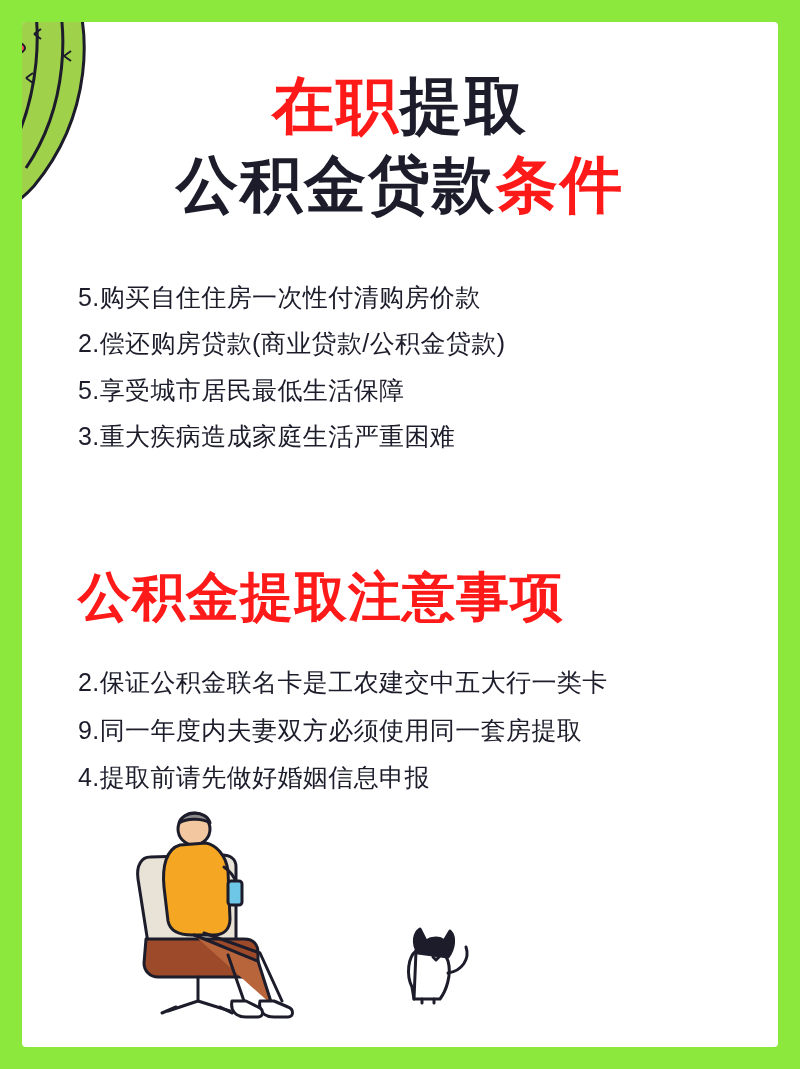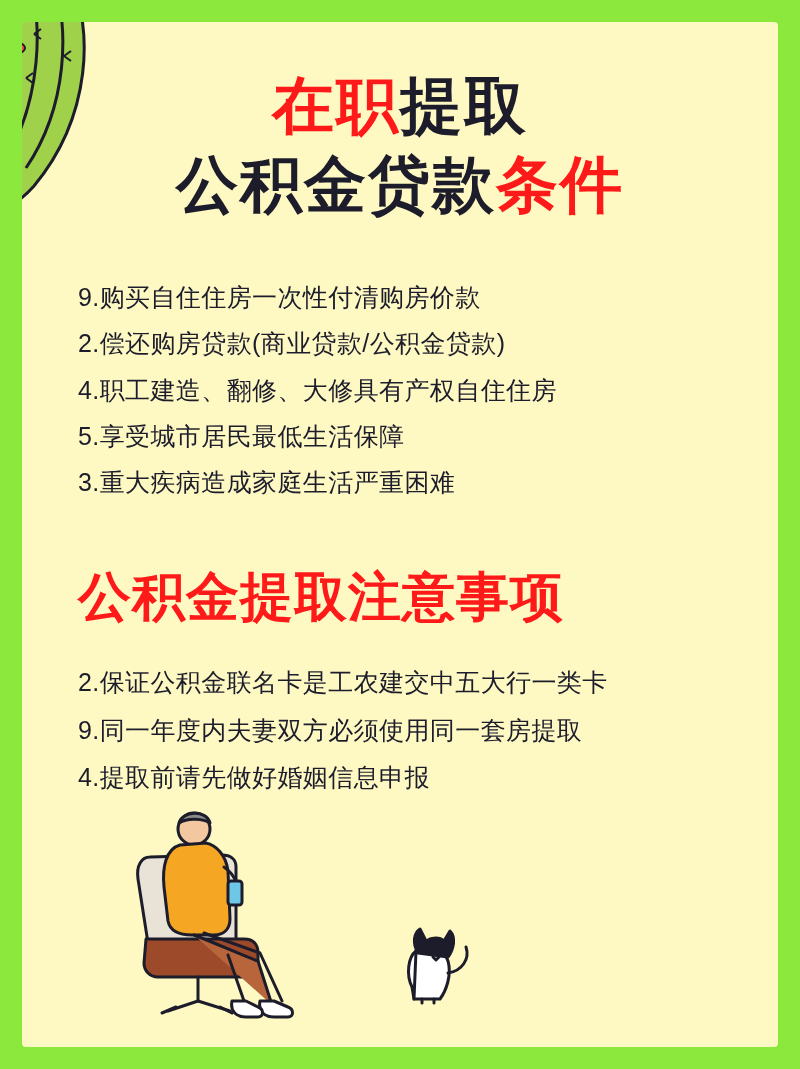--- a/index.html
+++ b/index.html
@@ -19,21 +19,21 @@
     height: 1069px;
     background: #8ce83c;
     box-sizing: border-box;
   }
   .card {
     position: absolute;
     left: 22px;
     top: 22px;
     width: 756px;
     height: 1025px;
-    background: #fef9c3;
+    background: #ffffff;
     border-radius: 4px;
     box-sizing: border-box;
     overflow: hidden;
   }
   
   .cactus {
     position: absolute;
     left: -48px;
     top: -36px;
     width: 150px;
@@ -139,23 +139,22 @@
     <div class="title-block">
       <div class="title-line">
         <span class="t-red">在职</span><span class="t-dark">提取</span>
       </div>
       <div class="title-line">
         <span class="t-dark">公积金贷款</span><span class="t-red">条件</span>
       </div>
     </div>
 
     <div class="list">
-      <div class="list-item">9.购买自住住房一次性付清购房价款</div>
+      <div class="list-item">5.购买自住住房一次性付清购房价款</div>
       <div class="list-item">2.偿还购房贷款(商业贷款/公积金贷款)</div>
-      <div class="list-item">4.职工建造、翻修、大修具有产权自住住房</div>
       <div class="list-item">5.享受城市居民最低生活保障</div>
       <div class="list-item">3.重大疾病造成家庭生活严重困难</div>
     </div>
 
     <div class="section-heading">公积金提取注意事项</div>
 
     <div class="list2">
       <div class="list-item">2.保证公积金联名卡是工农建交中五大行一类卡</div>
       <div class="list-item">9.同一年度内夫妻双方必须使用同一套房提取</div>
       <div class="list-item">4.提取前请先做好婚姻信息申报</div>

